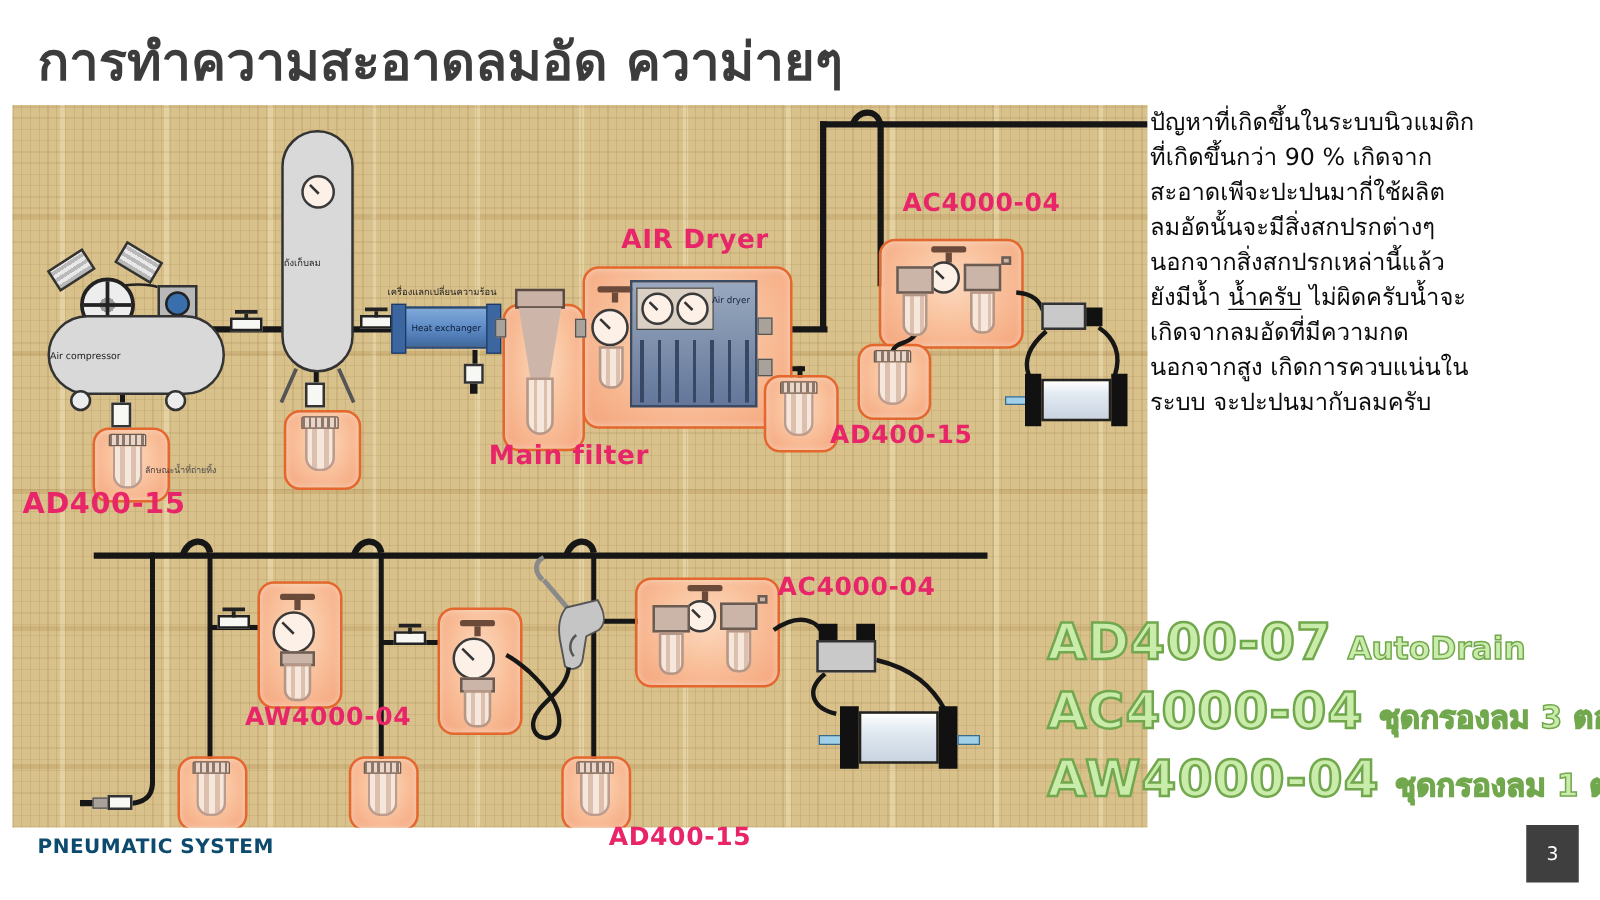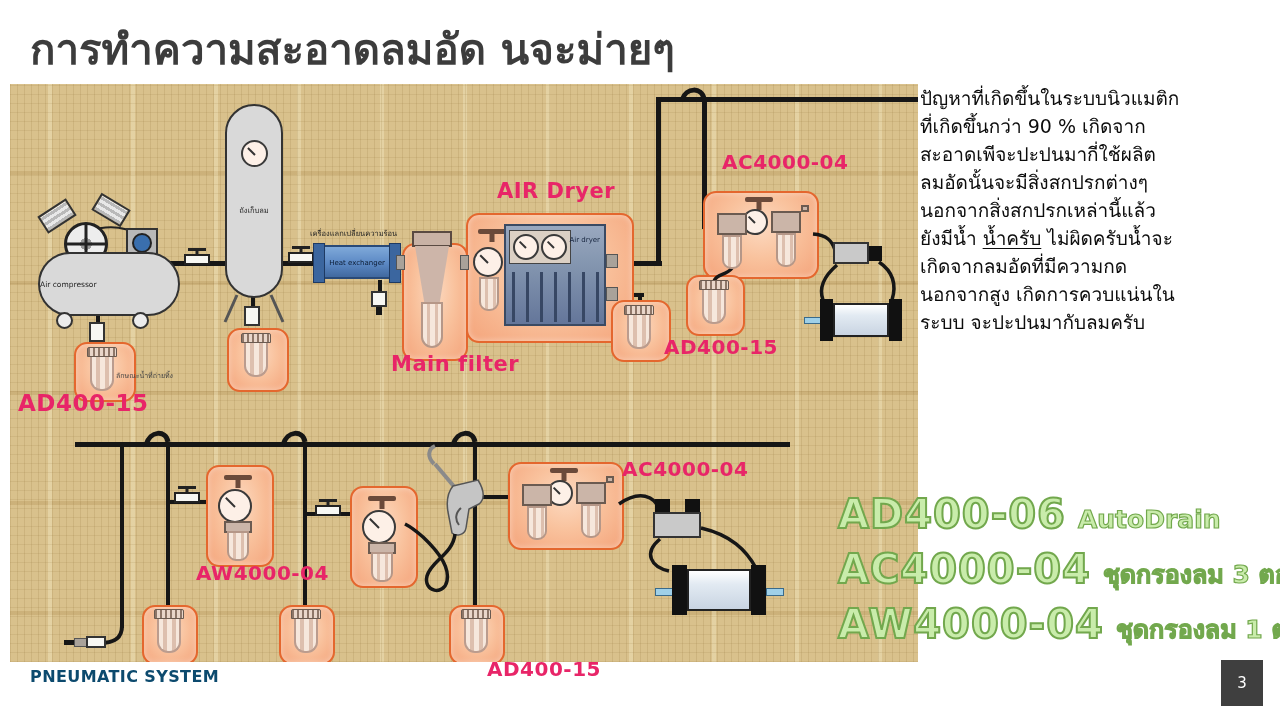--- a/index.html
+++ b/index.html
@@ -58,21 +58,21 @@
   .cyl-body{position:absolute;background:linear-gradient(180deg,#ffffff 0%,#e2eaf2 35%,#c9d4e2 100%);border:2px solid #222;box-sizing:border-box;}
   .cap{position:absolute;background:#111;}
   .rod{position:absolute;background:#9fd0e8;border:1px solid #3a6a8a;box-sizing:border-box;}
   .sol{position:absolute;background:#c9c9c9;border:2px solid #333;box-sizing:border-box;}
 </style>
 </head>
 <body>
 
 <div id="slide">
 
-  <div id="title">การทำความสะอาดลมอัด นจะม่ายๆ</div>
+  <div id="title">การทำความสะอาดลมอัด ความ่ายๆ</div>
 
   <div id="diagram">
 
     <div class="p" style="left:160px;top:177px;width:492px;height:5px;"></div>
     <div class="p" style="left:646px;top:13px;width:262px;height:5px;"></div>
     <div class="p" style="left:646px;top:13px;width:5px;height:168px;"></div>
     <div class="p" style="left:692px;top:13px;width:5px;height:132px;"></div>
     <div class="p" style="left:700px;top:186px;width:4px;height:8px;"></div>
     <div class="p" style="left:610px;top:209px;width:24px;height:4px;"></div>
     <div class="p" style="left:628px;top:209px;width:4px;height:11px;"></div>
@@ -139,21 +139,21 @@
     <div class="wheel" style="left:46px;top:228px;"></div>
     <div class="wheel" style="left:122px;top:228px;"></div>
     <div class="vfit" style="left:79px;top:238px;width:16px;height:20px;"></div>
     <div class="drain" style="left:74px;top:263px;"></div>
 
     <div class="bvalve" style="left:174px;top:170px;"></div>
     <div class="bvalve" style="left:278px;top:168px;"></div>
 
     <div style="position:absolute;left:215px;top:20px;width:58px;height:194px;background:#d9d9d9;border:2px solid #333;border-radius:29px;box-sizing:border-box;">
       <div class="gauge" style="left:14px;top:34px;width:27px;height:27px;"></div>
-      <span class="tinylab" style="left:0;right:0;top:98px;text-align:center;font-family:Liberation Serif, serif;">ถังเก็บลม</span>
+      <span class="tinylab" style="left:0;right:0;top:98px;font-family:Liberation Serif, serif;">ถังเก็บลม</span>
     </div>
     <div class="vfit" style="left:234px;top:222px;width:16px;height:20px;"></div>
     <div class="drain" style="left:228px;top:249px;"></div>
 
     <div class="tinylab" style="left:300px;top:143px;">เครื่องแลกเปลี่ยนความร้อน</div>
     <div style="position:absolute;left:306px;top:161px;width:82px;height:34px;background:linear-gradient(180deg,#7fa9d9 0%,#5b88c4 55%,#41699f 100%);border:2px solid #2a4a77;border-radius:3px;box-sizing:border-box;">
       <div style="position:absolute;left:-5px;top:-4px;width:10px;height:38px;background:#3b669f;border:1px solid #1e3a63;"></div>
       <div style="position:absolute;right:-5px;top:-4px;width:10px;height:38px;background:#3b669f;border:1px solid #1e3a63;"></div>
       <span class="tinylab" style="left:0;right:0;top:12px;text-align:center;color:#0c1c33;font-size:7px;">Heat exchanger</span>
     </div>
@@ -259,21 +259,21 @@
     <div class="pl">ลมอัดนั้นจะมีสิ่งสกปรกต่างๆ</div>
     <div class="pl">นอกจากสิ่งสกปรกเหล่านี้แล้ว</div>
     <div class="pl"><span>ยังมีน้ำ </span><u>น้ำครับ</u><span> ไม่ผิดครับน้ำจะ</span></div>
     <div class="pl">เกิดจากลมอัดที่มีความกด</div>
     <div class="pl">นอกจากสูง เกิดการควบแน่นใน</div>
     <div class="pl">ระบบ จะปะปนมากับลมครับ</div>
   </div>
 
   <div id="legend">
     <div class="lg-row">
-      <span class="lg-code">AD400-06</span>
+      <span class="lg-code">AD400-07</span>
       <span class="lg-desc">AutoDrain</span>
     </div>
     <div class="lg-row">
       <span class="lg-code">AC4000-04</span>
       <span class="lg-desc">ชุดกรองลม 3 ตอน</span>
     </div>
     <div class="lg-row">
       <span class="lg-code">AW4000-04</span>
       <span class="lg-desc">ชุดกรองลม 1 ตอน</span>
     </div>

